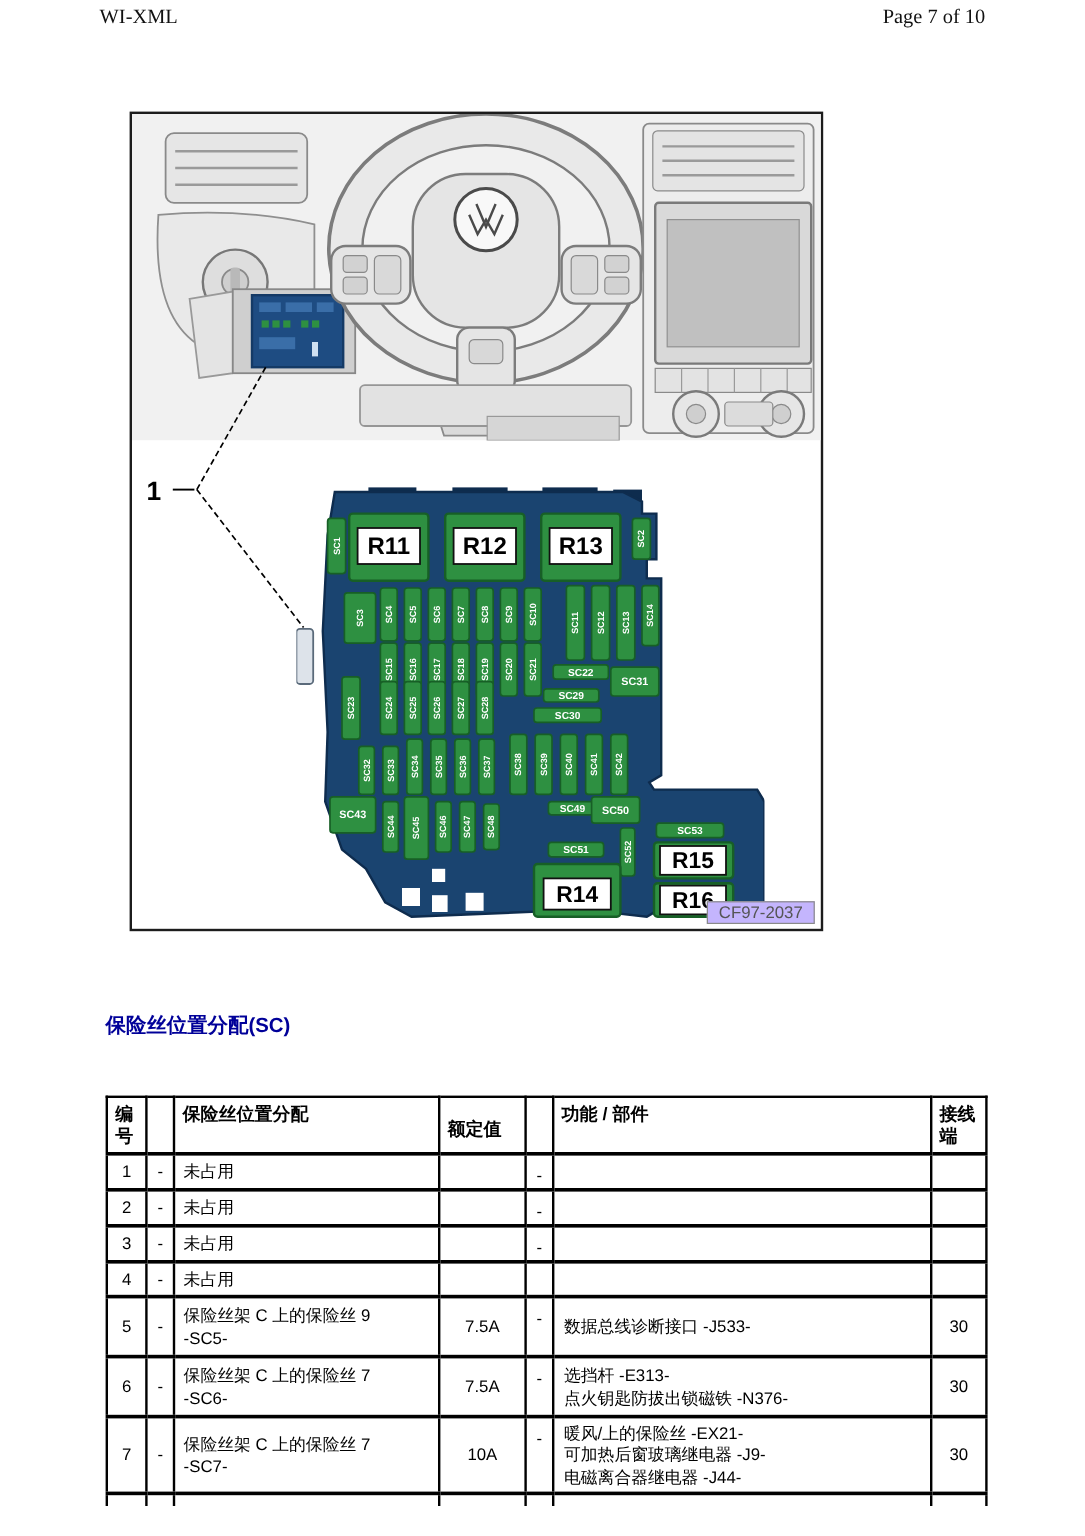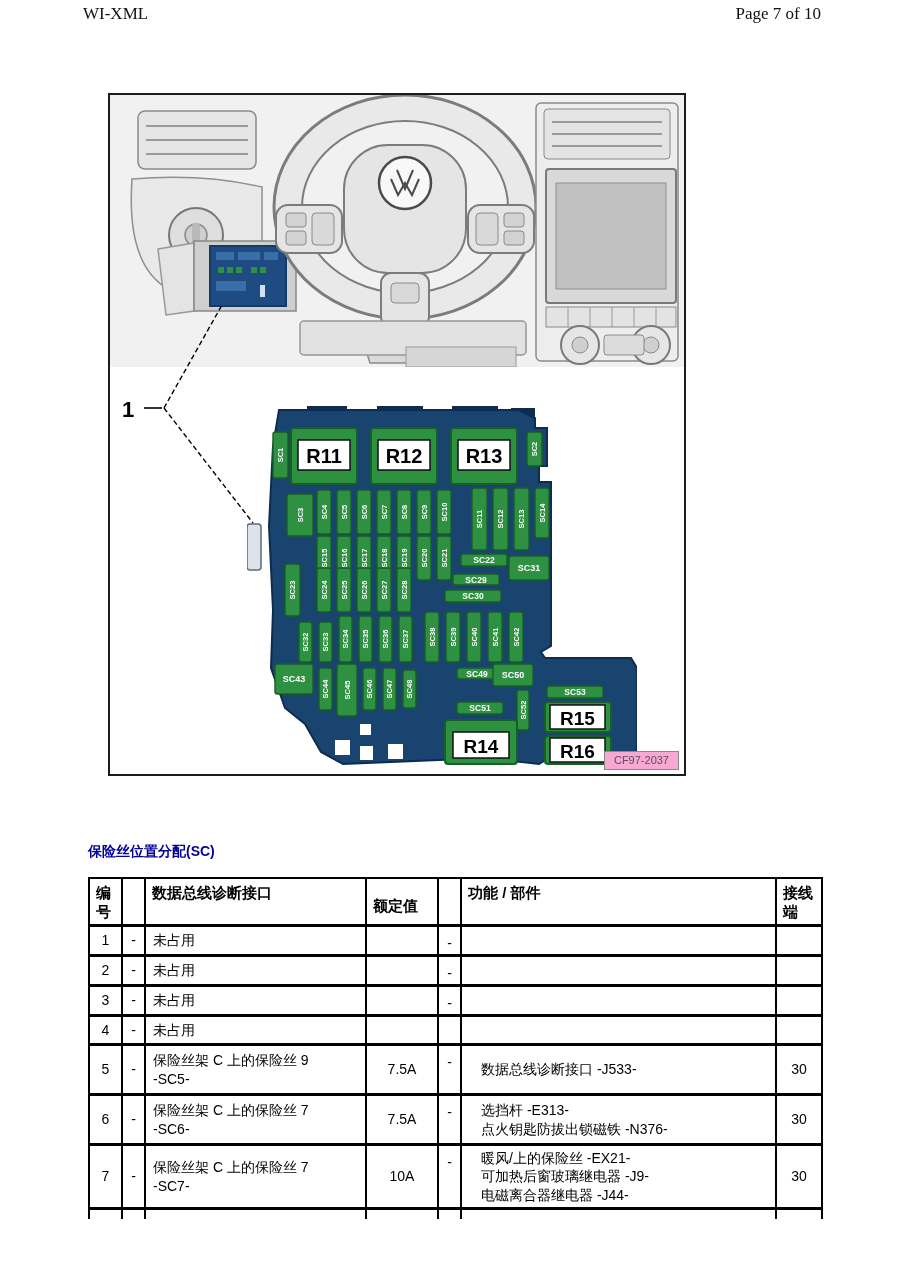--- a/index.html
+++ b/index.html
@@ -7,33 +7,33 @@
         font-family:"Liberation Sans",sans-serif;color:#000;}
   .hdr{position:absolute;top:4px;left:83px;width:738px;display:flex;justify-content:space-between;
        font-family:"Liberation Serif",serif;font-size:17px;color:#111;}
   .ftr{position:absolute;top:1251px;left:88px;width:733px;display:flex;justify-content:space-between;
        font-family:"Liberation Serif",serif;font-size:16px;color:#111;}
   .figure{position:absolute;left:108px;top:93px;width:578px;height:683px;border:2px solid #1c1c1c;
           box-sizing:border-box;background:#fff;}
   .photo{position:absolute;left:0;top:0;}
   #board-svg{position:absolute;left:137px;top:311px;}
   #callout-svg{position:absolute;left:0;top:0;}
-  .imgcode{position:absolute;right:5px;bottom:4px;border:1px solid #8a8a8a;background:#f9a8d4;
-           color:#555;font-size:11px;line-height:15px;padding:1px 9px;}
-  .sec-title{position:absolute;left:88px;top:843px;font-size:14px;font-weight:bold;color:#000099;}
+  .imgcode{position:absolute;right:5px;bottom:4px;border:1px solid #8a8a8a;background:#c4b5fd;
+           color:#555;font-size:14px;line-height:15px;padding:1px 9px;}
+  .sec-title{position:absolute;left:88px;top:843px;font-size:17px;font-weight:bold;color:#000099;}
   .tblwrap{position:absolute;left:88px;top:877px;width:733px;}
-  table{border-collapse:collapse;width:733px;table-layout:fixed;}
+  table{border-collapse:collapse;width:733px;table-layout:fixed;margin-top:36px;}
   td,th{border:2px solid #000;border-bottom-width:3px;padding:2px 4px;overflow:hidden;box-sizing:border-box;}
   th{font-size:15px;font-weight:bold;text-align:left;vertical-align:top;padding-top:5px;padding-left:6px;line-height:1.25;}
   th.mid{vertical-align:middle;padding-top:12px;}
   td{font-size:14px;line-height:1.3;vertical-align:middle;}
   td.c{text-align:center;padding-left:2px;padding-right:2px;}
   td.topv{vertical-align:top;padding-top:7px;}
   td.namec{padding-left:7px;}
-  td.func{padding-left:19px;}
+  td.func{padding-left:8px;}
   tr.stub td{border-bottom:none;}
 </style>
 </head>
 <body>
 
 <div class="page">
 
   <div class="hdr">
     <span>WI-XML</span>
     <span>Page 7 of 10</span>
@@ -394,21 +394,21 @@
           <col style="width: 221px;">
           <col style="width: 72px;">
           <col style="width: 23px;">
           <col style="width: 315px;">
           <col style="width: 46px;">
         </colgroup>
         <thead>
           <tr>
             <th>编号</th>
             <th></th>
-            <th>数据总线诊断接口</th>
+            <th>保险丝位置分配</th>
             <th class="mid">额定值</th>
             <th></th>
             <th>功能 / 部件</th>
             <th>接线端</th>
           </tr>
         </thead>
         <tbody>
           <tr style="height: 29px;">
             <td class="c">1</td>
             <td class="c">-</td>

